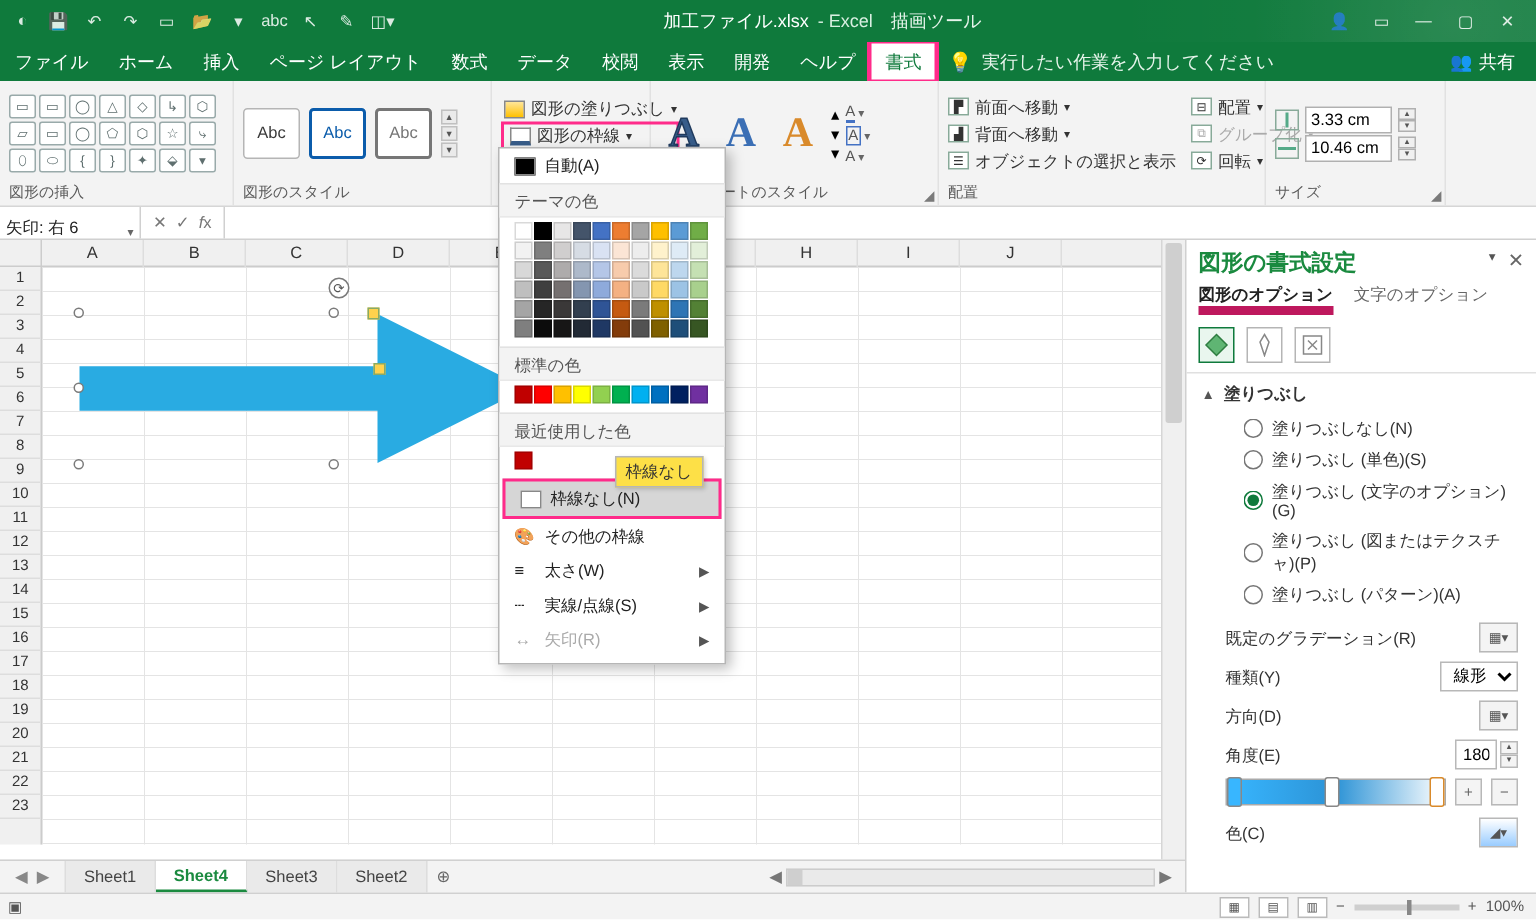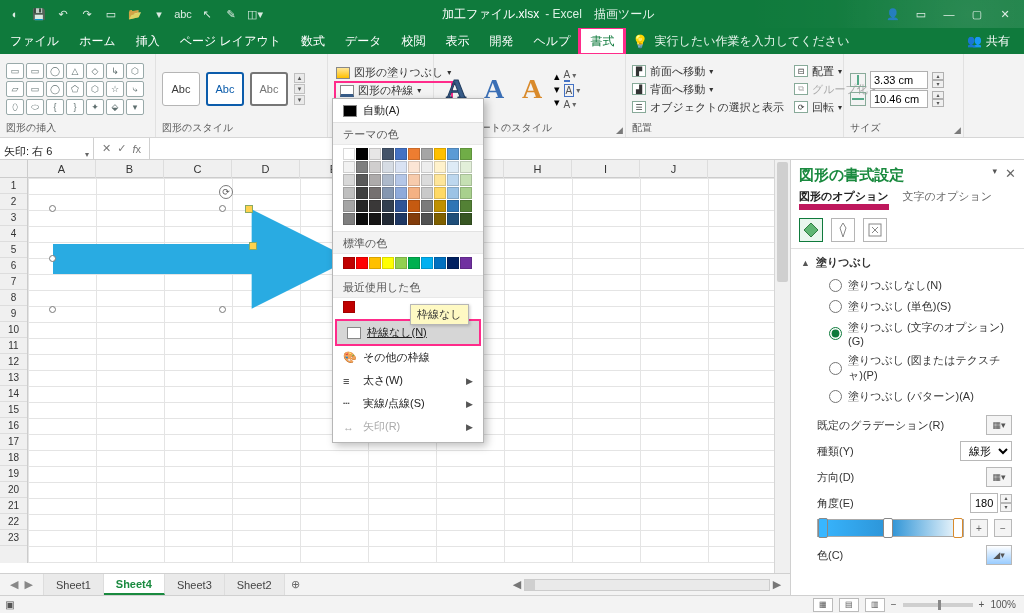--- a/index.html
+++ b/index.html
@@ -95,23 +95,23 @@
 
 .outline-pop { position:absolute; left:332px; top:98px; width:152px; background:#fff; border:1px solid #b6b6b6; box-shadow:3px 3px 8px rgba(0,0,0,0.25); z-index:50; font-size:11px; color:#222; padding-bottom:4px;}
 .outline-pop .p-item { display:flex; align-items:center; gap:6px; padding:4px 10px; cursor:pointer;}
 .outline-pop .p-item:hover, .outline-pop .p-item.hi { background:#d6d6d6; }
 .outline-pop .p-item .sw { width:14px; height:12px; border:1px solid #888; background:#fff;}
 .outline-pop .p-item .sw.black{ background:#000;}
 .outline-pop .sect { padding:4px 10px 2px; font-size:11px; color:#555; background:#f3f3f3; border-top:1px solid #e2e2e2; border-bottom:1px solid #e8e8e8;}
 .palette { display:grid; grid-template-columns: repeat(10,12px); gap:1px; padding:3px 10px 6px;}
 .palette div { width:12px; height:12px; border:1px solid rgba(0,0,0,0.15);}
 .palette.std div{ height:12px;}
-.outline-pop .noout { border:2px solid #ff2b8a; margin:0 2px;text-decoration:underline;}
+.outline-pop .noout { border:2px solid #ff2b8a; margin:0 2px;}
 .outline-pop .arrow-r { margin-left:auto; font-size:9px; color:#555;}
-.tooltip { position:absolute; left:410px; top:304px; background:#fef9c3; border:1px solid #b6b6b6; padding:2px 6px; font-size:11px; color:#333; z-index:60; box-shadow:1px 1px 3px rgba(0,0,0,0.2);}
+.tooltip { position:absolute; left:410px; top:304px; background:#fde047; border:1px solid #b6b6b6; padding:2px 6px; font-size:11px; color:#333; z-index:60; box-shadow:1px 1px 3px rgba(0,0,0,0.2);}
 
 
 .fmtpane { position:absolute; right:0; top:160px; bottom:18px; width:234px; border-left:1px solid #d0d0d0; background:#fff; display:flex; flex-direction:column;}
 .fmtpane .hdr { display:flex; align-items:flex-start; padding:6px 8px 0; }
 .fmtpane .hdr h3 { color:#1a8a3f; font-size:15px; font-weight:600; flex:1;}
 .fmtpane .hdr .drop{ font-size:9px; color:#555; margin-right:8px;}
 .fmtpane .hdr .cls{ font-size:13px; color:#666; cursor:pointer;}
 .fmtpane .subtabs { display:flex; gap:14px; padding:4px 8px 2px; font-size:11px;}
 .fmtpane .subtabs .st { color:#666; cursor:pointer;}
 .fmtpane .subtabs .st.active { color:#222; font-weight:600; border-bottom:6px solid #be185d;}

